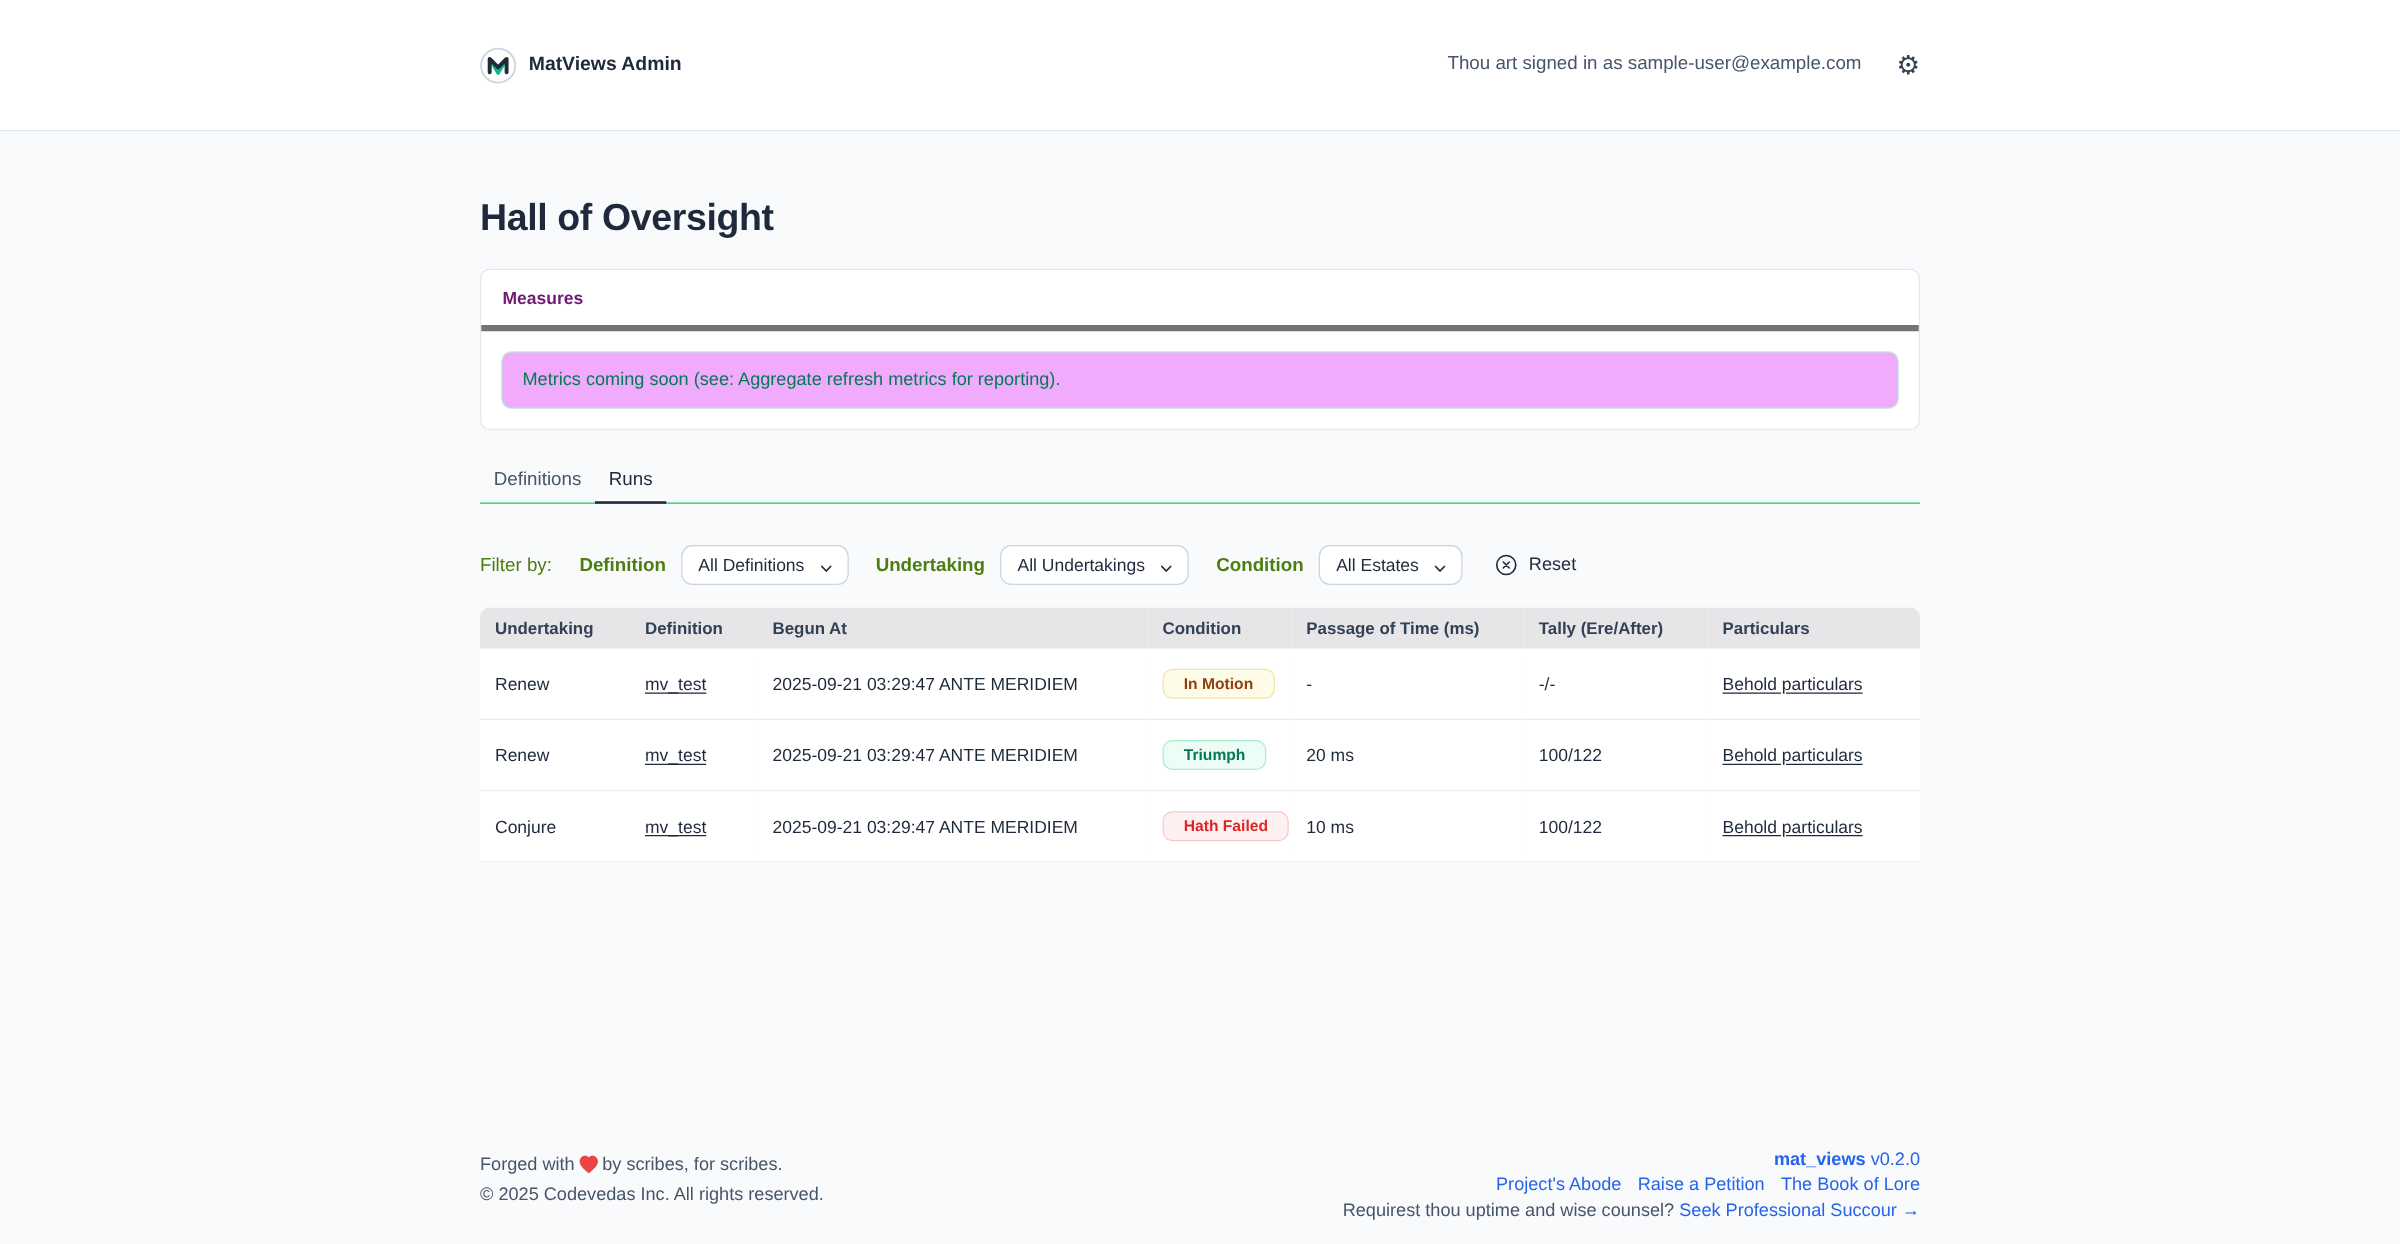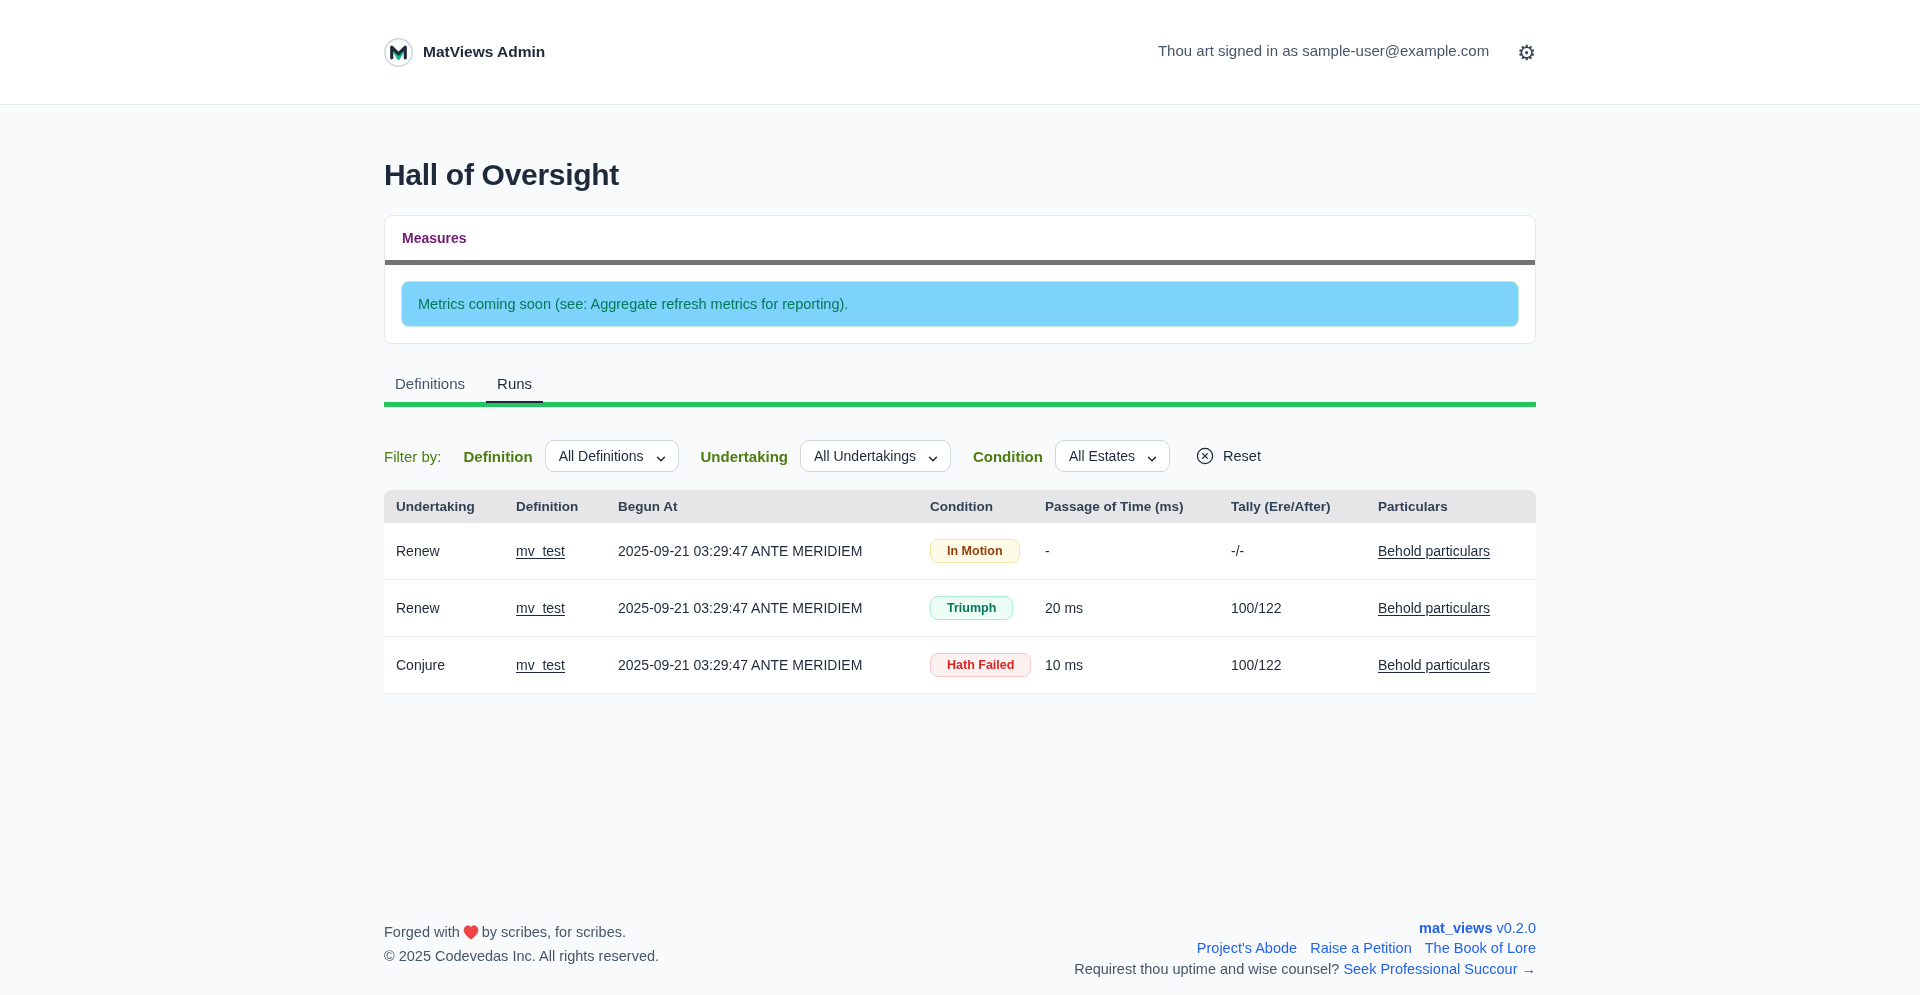--- a/index.html
+++ b/index.html
@@ -23,26 +23,26 @@
   .gear { font-size: 21px; color: #334155; line-height: 1; cursor: pointer; background: none; border: none; }
 
   
   main { flex: 1 1 auto; }
   .page-title { font-size: 30px; font-weight: 700; color: #1e293b; margin-top: 52px; line-height: 36px; margin-bottom: 22px; letter-spacing: -0.3px; }
 
   .card { background: #fff; border: 1px solid #e2e8f0; border-radius: 8px; }
   .card-header { padding: 14px 17px; font-size: 14px; font-weight: 700; color: #701a75; border-bottom: 5px solid #737373; }
   .card-body { padding: 16px; }
   .alert-success {
-    background: #7dd3fc; border: 1px solid #b9ecd3; color: #047857;
+    background: #f0abfc; border: 1px solid #b9ecd3; color: #047857;
     border-radius: 8px; padding: 14px 16px; font-size: 14.5px;
   }
 
   
-  .tabs { margin-top: 22px; border-bottom: 5px solid #22c55e; display: flex; gap: 10px; }
+  .tabs { margin-top: 22px; border-bottom: 1px solid #22c55e; display: flex; }
   .tab { background: none; border: none; font-size: 15px; padding: 9px 11px; color: #475569; cursor: pointer; border-bottom: 2px solid transparent; margin-bottom: -1px; font-family: inherit; }
   .tab.active { color: #1e293b; font-weight: 500; border-bottom-color: #1e293b; }
 
   
   .filters { margin-top: 33px; display: flex; align-items: center; gap: 12px; font-size: 15px; }
   .filters .flabel { color: #4d7c0f; }
   .filters .fname { font-weight: 700; margin-left: 10px; }
   .select {
     position: relative; background: #fff; border: 1px solid #cbd5e1; border-radius: 9px;
     height: 32px; display: inline-flex; align-items: center; padding: 0 34px 0 13px;

